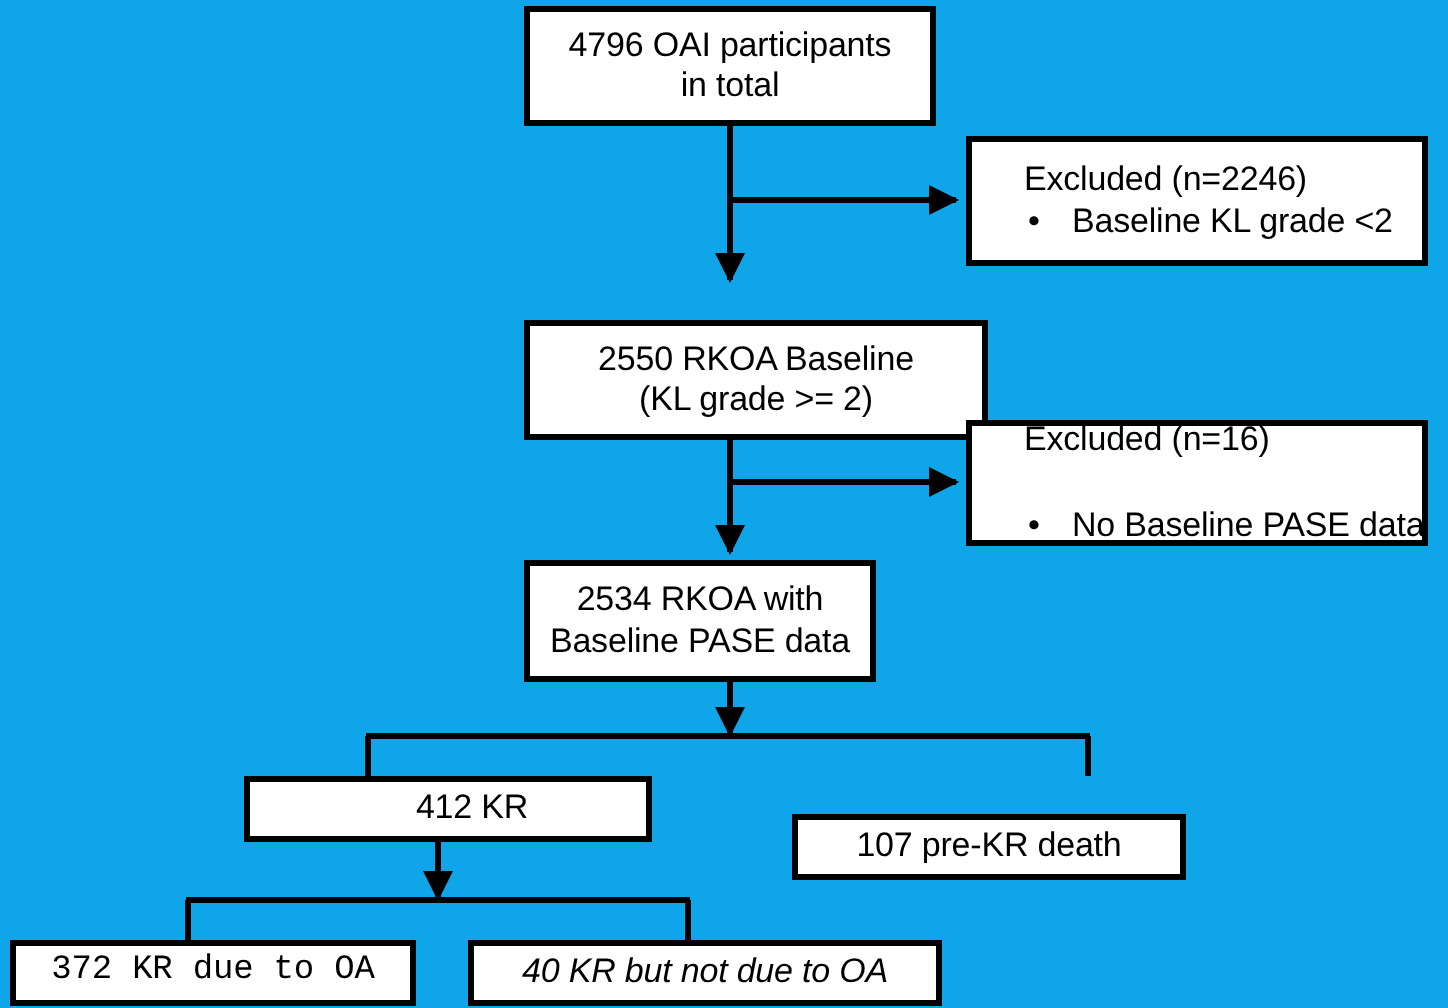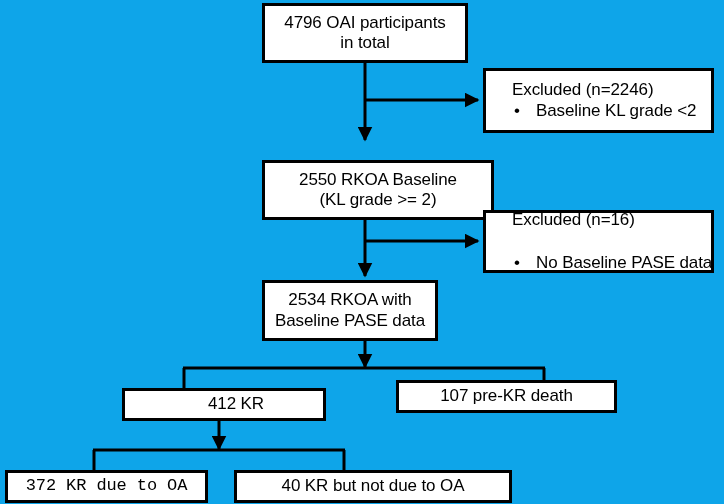--- a/index.html
+++ b/index.html
@@ -69,23 +69,23 @@
     padding-left: 2px;
   }
 
   
   #node-total      { left: 262px; top: 3px;   width: 206px; height: 60px; }
   #node-excluded-1 { left: 483px; top: 68px;  width: 231px; height: 65px; }
   #node-baseline   { left: 262px; top: 160px; width: 232px; height: 60px; }
   #node-excluded-2 { left: 483px; top: 210px; width: 231px; height: 63px; gap: 23px; }
   #node-pase       { left: 262px; top: 280px; width: 176px; height: 61px; }
   #node-kr         { left: 122px; top: 388px; width: 204px; height: 33px; padding-left: 24px; }
-  #node-prekr      { left: 396px; top: 380px; width: 221px; height: 33px; }
+  #node-prekr      { left: 396px; top: 407px; width: 197px; height: 33px; }
   #node-kr-oa      { left: 5px;   top: 470px; width: 203px; height: 33px; font-family: Liberation Mono, monospace; }
-  #node-kr-not-oa  { left: 234px; top: 470px; width: 278px; height: 33px; }
+  #node-kr-not-oa  { left: 234px; top: 470px; width: 237px; height: 33px; font-style: italic; }
 </style>
 </head>
 <body>
 
 <div id="flow-root">
 
   <svg id="flow-svg" viewBox="0 0 724 504" xmlns="http://www.w3.org/2000/svg">
     <defs>
       <marker id="arrow" viewBox="0 0 10 10" refX="9" refY="5" markerWidth="5" markerHeight="5" orient="auto-start-reverse">
         <path d="M 0 0 L 10 5 L 0 10 z" fill="#000000"></path>

